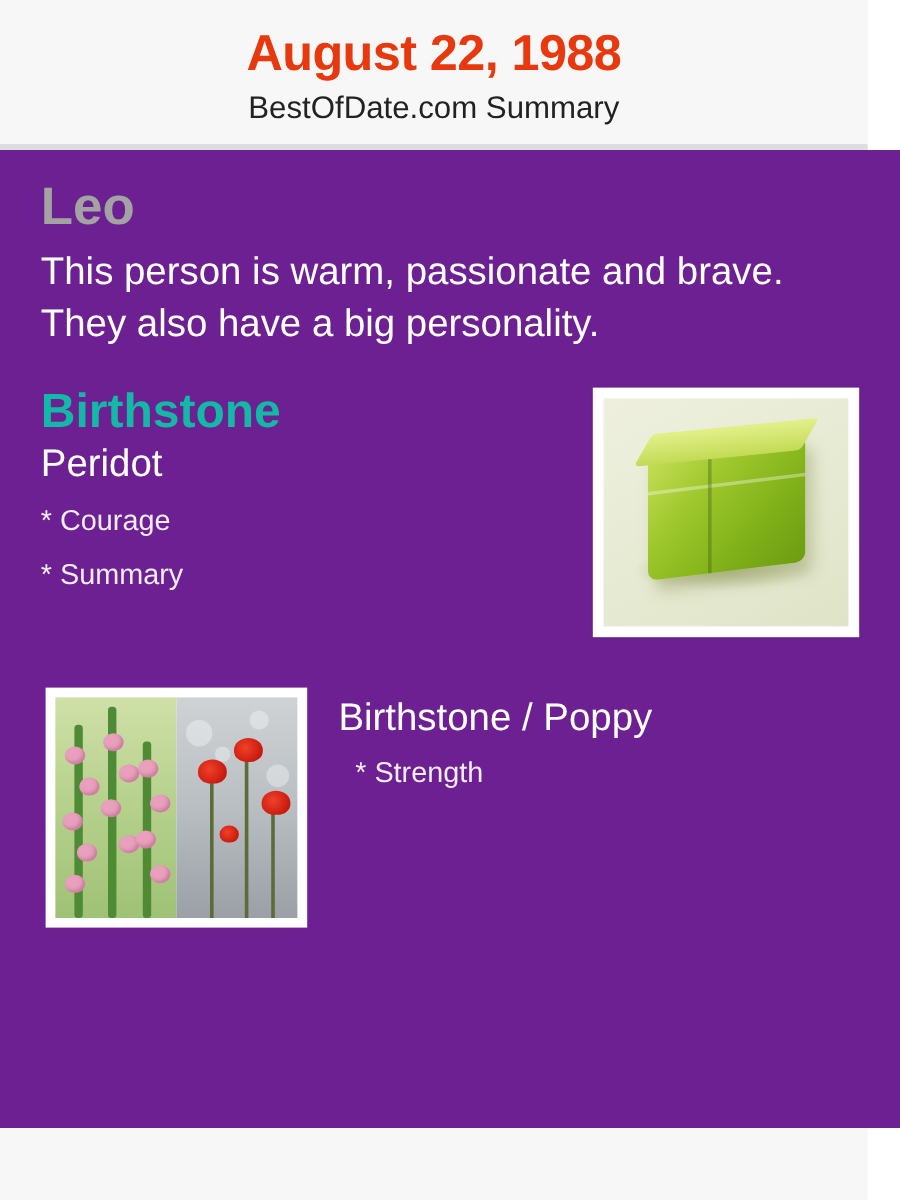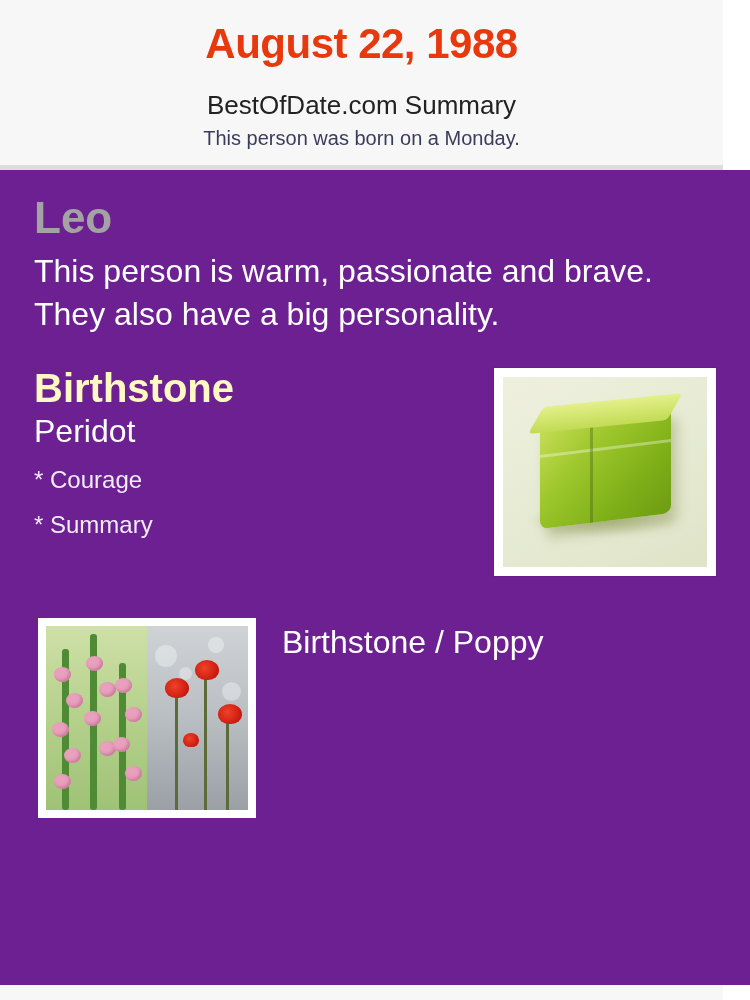--- a/index.html
+++ b/index.html
@@ -29,21 +29,21 @@
   .header-date {
     color: #e8380d;
     font-size: 42px;
     font-weight: bold;
     line-height: 1.05;
     letter-spacing: -0.5px;
   }
   .header-site {
     color: #222222;
     font-size: 26px;
-    margin-top: 25px;
+    margin-top: 9px;
     line-height: 1.1;
   }
   .header-sub {
     color: #3b3b5c;
     font-size: 20px;
     margin-top: 7px;
     line-height: 1.1;
   }
   .header-rule {
     height: 5px;
@@ -79,21 +79,21 @@
   }
 
   
   .stone-row {
     position: relative;
     margin-top: 30px;
     padding: 0 34px;
     min-height: 230px;
   }
   .stone-title {
-    color: #fef9c3;
+    color: #14b8a6;
     font-size: 40px;
     font-weight: bold;
     line-height: 1.1;
     margin: 0;
   }
   .stone-name {
     color: #ffffff;
     font-size: 32px;
     line-height: 1.2;
     margin: 2px 0 6px 0;
@@ -266,21 +266,20 @@
   }
 </style>
 </head>
 <body>
 
 <div class="page">
 
   <div class="header">
     <div class="header-date">August 22, 1988</div>
     <div class="header-site">BestOfDate.com Summary</div>
-    <div class="header-sub">This person was born on a Monday.</div>
   </div>
   <div class="header-rule"></div>
 
   <div class="panel">
 
     <div class="zodiac-block">
       <div class="zodiac-name">Leo</div>
       <div class="zodiac-desc">This person is warm, passionate and brave. They also have a big personality.</div>
     </div>
 
@@ -336,19 +335,20 @@
             <div class="poppy" style="left:70%; top:42%;"></div>
             <div class="poppy" style="left:36%; top:58%; width:16px; height:14px;"></div>
           </div>
 
         </div>
       </div>
 
       <div class="flower-text">
         <div class="flower-name">Birthstone / Poppy</div>
         <div class="flower-bullets">
+          <div class="bullet">* Strength</div>
         </div>
       </div>
 
     </div>
 
   </div>
 </div>
 
 </body></html>

